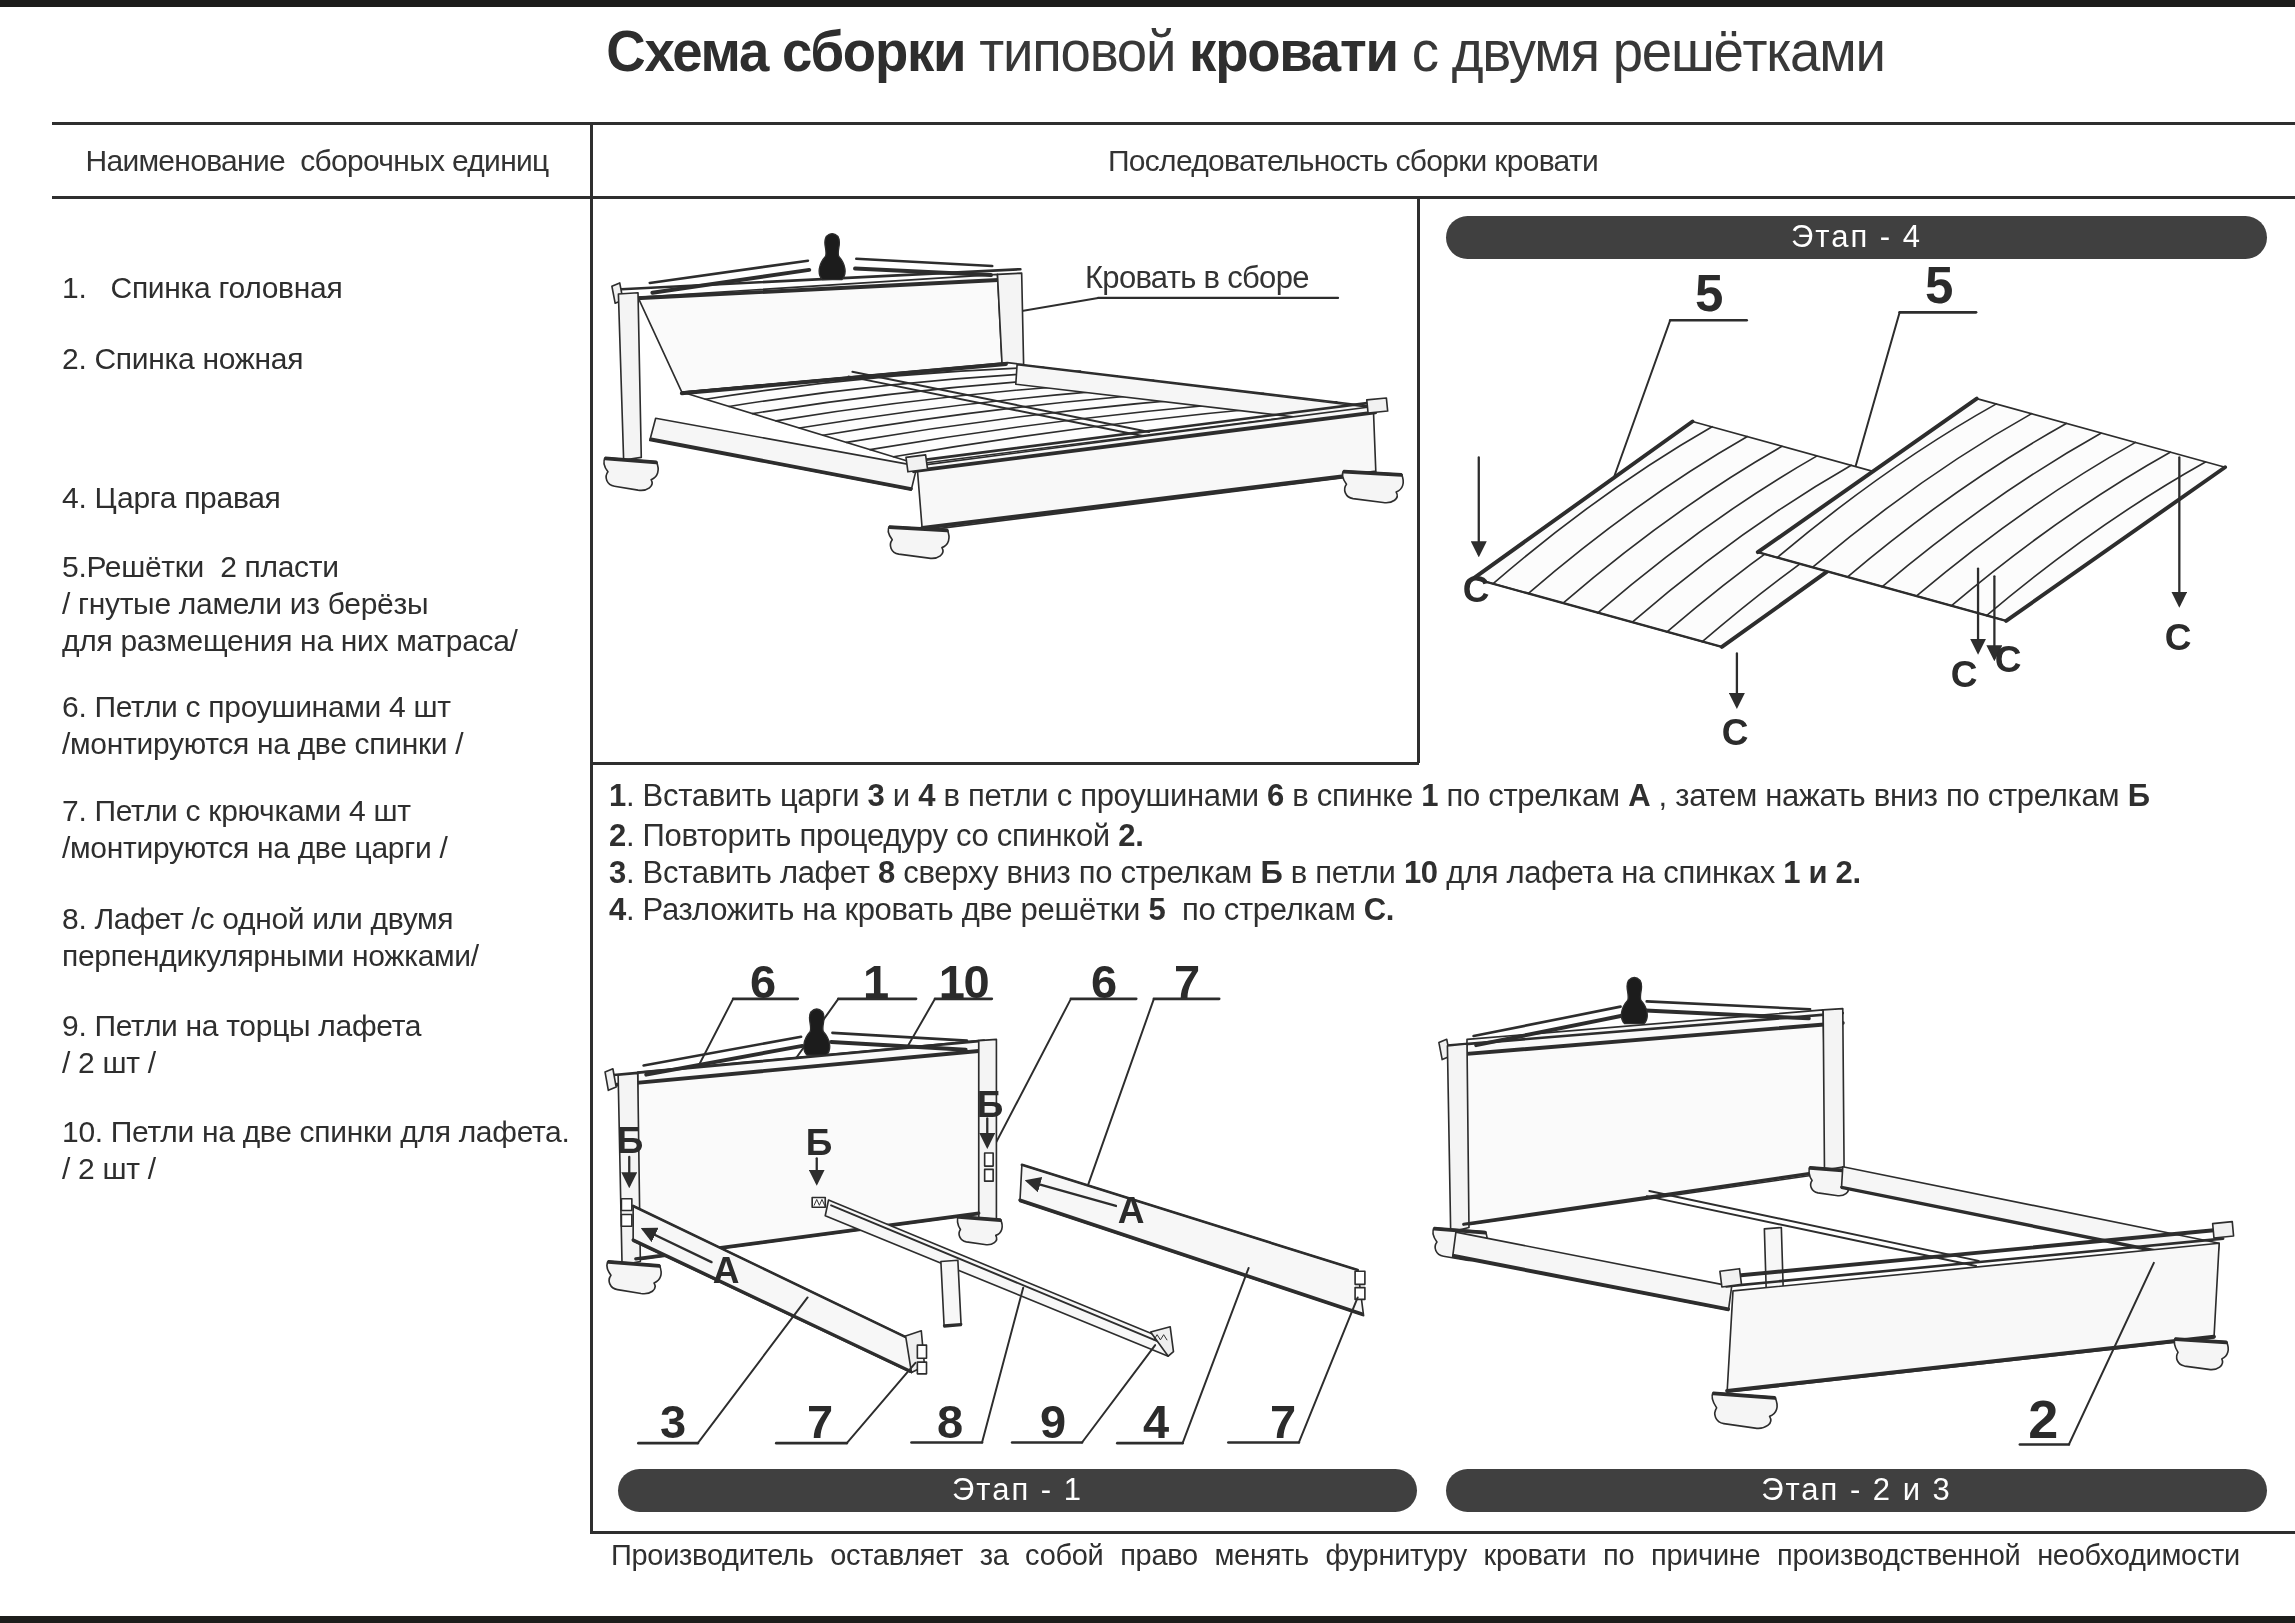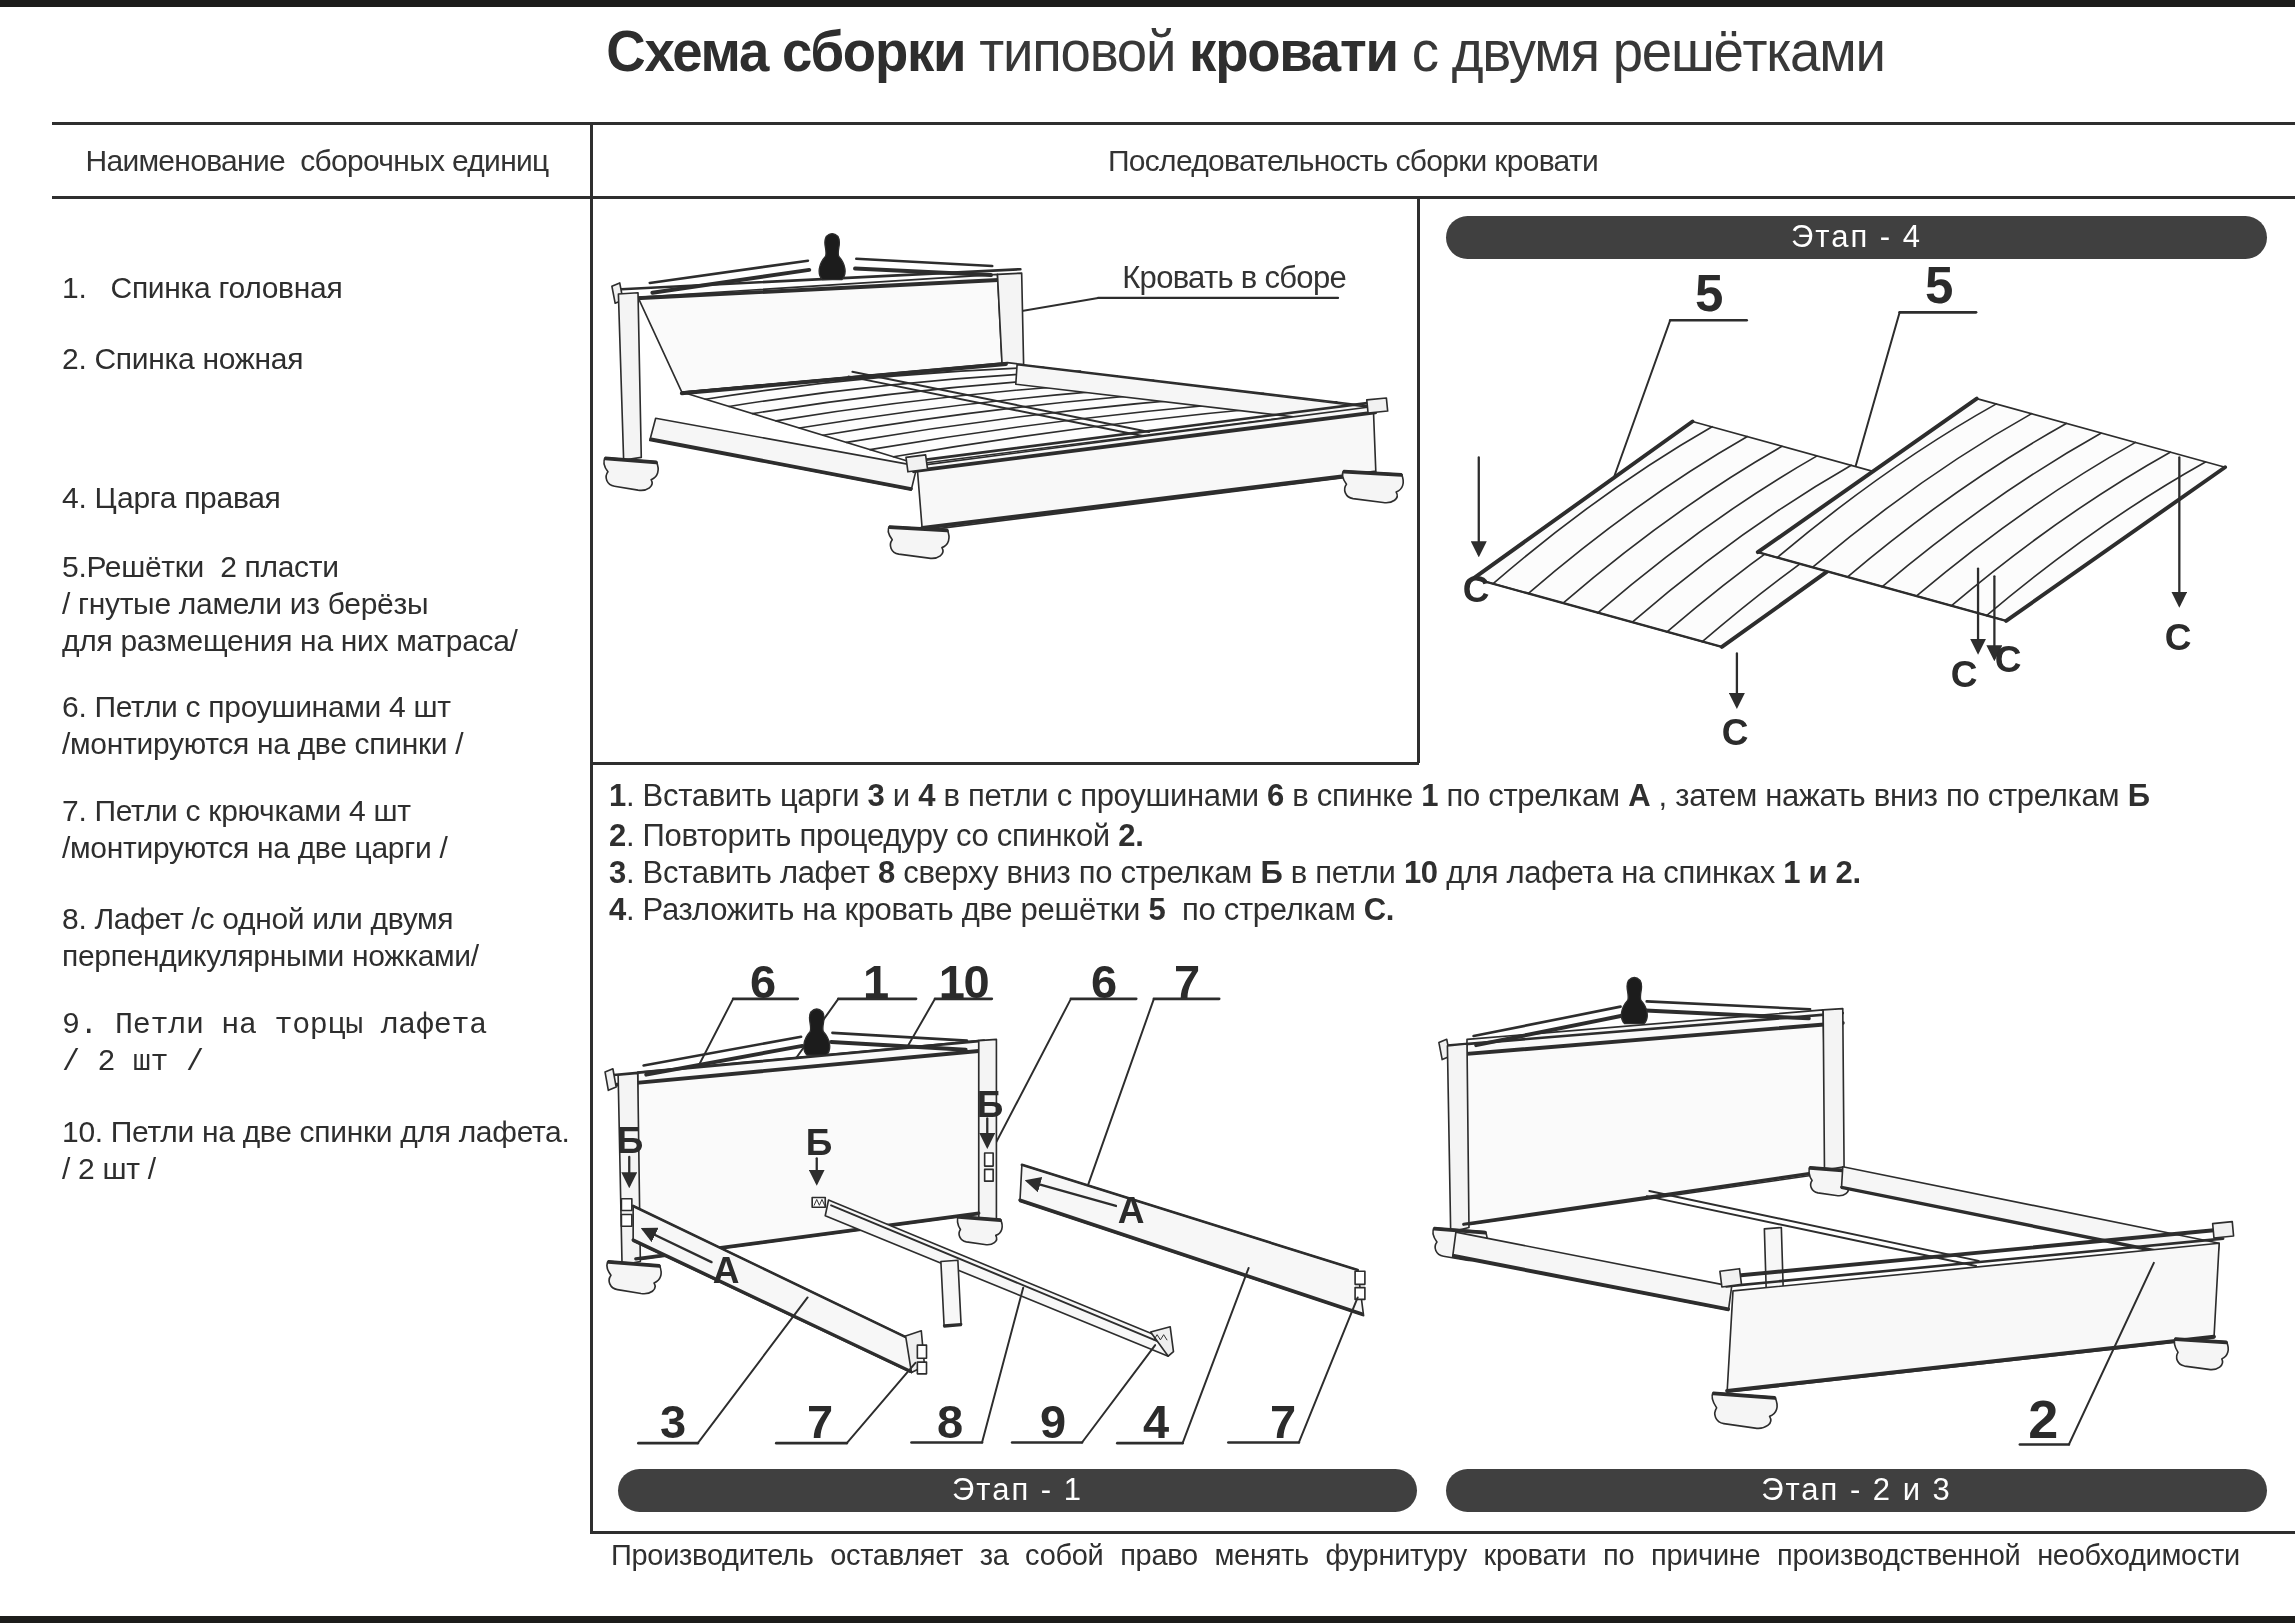--- a/index.html
+++ b/index.html
@@ -10,21 +10,21 @@
   .blackbar{position:absolute;background:#1d1d1b;}
   .title{position:absolute;left:196px;width:2099px;top:17px;text-align:center;
          font-size:58px;letter-spacing:-1.3px;white-space:pre;transform:scaleX(.94);transform-origin:center;}
   .title .tb{font-weight:700;}
   .title .tr{font-weight:400;color:#383838;}
   .colhead{position:absolute;font-size:30px;letter-spacing:-0.7px;text-align:center;white-space:pre;color:#333;}
   .parts-item{position:absolute;left:62px;width:536px;font-size:30px;line-height:37px;
               letter-spacing:-0.3px;white-space:pre-wrap;color:#2e2e2e;}
   .stagebar{position:absolute;height:43px;line-height:42px;background:#404040;color:#fff;
             border-radius:23.5px;text-align:center;font-size:31px;letter-spacing:2px;}
-  .caption{position:absolute;font-size:31px;letter-spacing:-0.7px;color:#333;text-align:right;}
+  .caption{position:absolute;font-size:31px;letter-spacing:-0.7px;color:#333;text-align:left;}
   .instr{position:absolute;left:609px;font-size:31px;letter-spacing:-0.3px;white-space:pre;color:#2f2f2f;}
   .instr .sb{font-weight:700;}
   .lnum{position:absolute;font-weight:700;text-align:center;letter-spacing:-1.3px;color:#2b2b2b;}
   .n70{font-size:47px;width:59px;}
   .n76{font-size:51px;width:59px;}
   .n80{font-size:54px;width:59px;}
   .lchar{position:absolute;font-weight:700;font-size:37px;width:42px;text-align:center;color:#2b2b2b;}
   .footnote{position:absolute;left:611px;width:1629px;top:1539px;font-size:29px;color:#2f2f2f;
             text-align:justify;text-align-last:justify;word-spacing:6.5px;letter-spacing:-0.3px;}
   svg.draw{position:absolute;pointer-events:none;}
@@ -55,21 +55,21 @@
   <div class="parts-item" style="top:479px;">4. Царга правая</div>
   <div class="parts-item" style="top:548px;">5.Решётки  2 пласти
 / гнутые ламели из берёзы
 для размещения на них матраса/</div>
   <div class="parts-item" style="top:688px;">6. Петли с проушинами 4 шт
 /монтируются на две спинки /</div>
   <div class="parts-item" style="top:792px;">7. Петли с крючками 4 шт
 /монтируются на две царги /</div>
   <div class="parts-item" style="top:900px;">8. Лафет /с одной или двумя
 перпендикулярными ножками/</div>
-  <div class="parts-item" style="top:1007px;font-family:Liberation Mono, monospace;">9. Петли на торцы лафета
+  <div class="parts-item" style="top:1007px;">9. Петли на торцы лафета
 / 2 шт /</div>
   <div class="parts-item" style="top:1113px;">10. Петли на две спинки для лафета.
 / 2 шт /</div>
 
   <svg class="draw" style="left:592px;top:196px;" width="826" height="566" viewBox="0 0 1263 866">
     <g stroke="#2d2d2d" stroke-width="2.5" fill="none" stroke-linecap="round" stroke-linejoin="round">
 
       <line x1="774" y1="156" x2="1141" y2="156" stroke-width="3.5"></line>
       <line x1="774" y1="156" x2="390" y2="222" stroke-width="3"></line>
 

